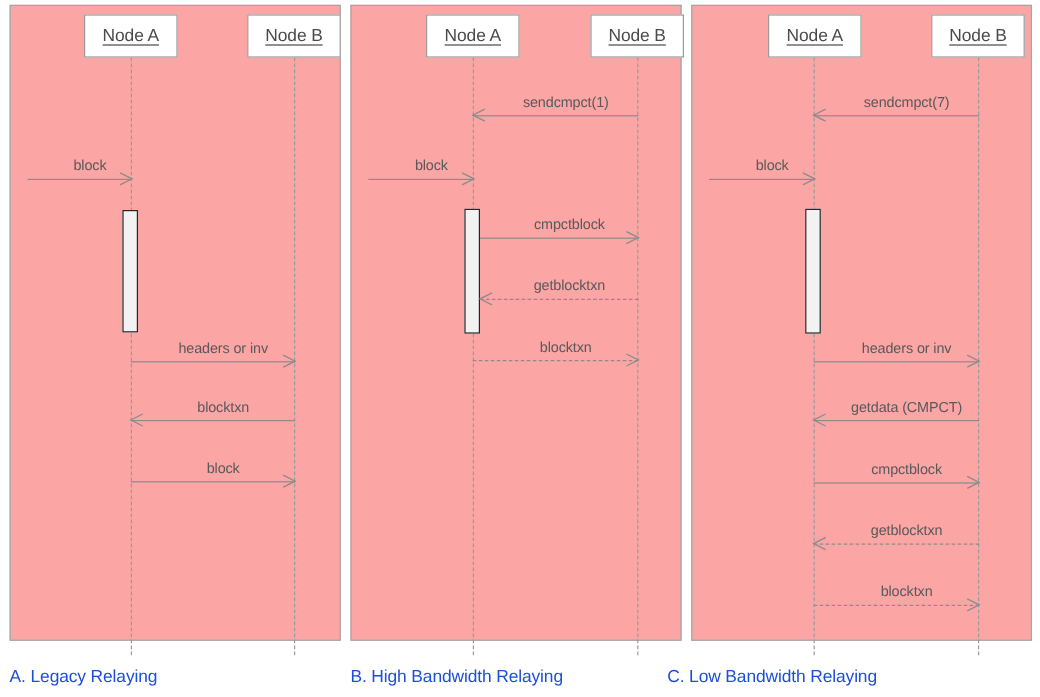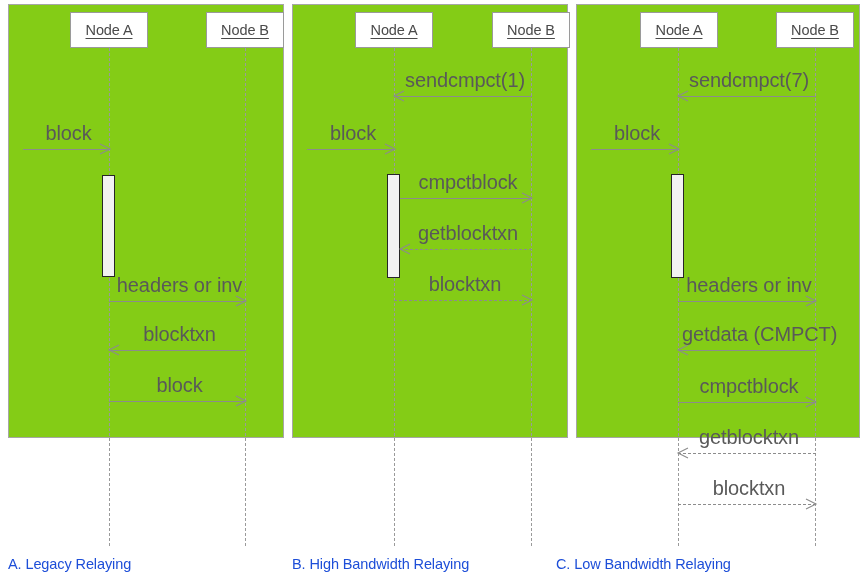--- a/index.html
+++ b/index.html
@@ -17,24 +17,24 @@
   }
   #diagram-root {
     position: absolute;
     left: 0; top: 0;
     width: 867px;
     height: 581px;
   }
   .panel {
     position: absolute;
     top: 4px;
-    height: 434px;
+    height: 530px;
     border: 1px solid #a6a6a6;
     box-sizing: border-box;
-    background: #84cc16;
+    background: #fca5a5;
   }
   .panel-a { left: 8px;   width: 276px; }
   .panel-b { left: 292px; width: 276px; }
   .panel-c { left: 576px; width: 284px; }
 
   .caption {
     position: absolute;
     top: 556px;
     font-size: 14.5px;
     color: #1d4ed8;
@@ -87,24 +87,24 @@
     left: 0; right: 0; top: 0;
     height: 0;
     border-top: 1px solid #8c8c8c;
   }
   .msg.dashed .line {
     border-top: 1px dashed #8c8c8c;
   }
   .msg .label {
     position: absolute;
     bottom: 5px;
-    left: 4px;
+    left: 17px;
     right: 0;
     text-align: center;
-    font-size: 20px;
+    font-size: 12px;
     color: #595959;
     white-space: nowrap;
     letter-spacing: -0.1px;
   }
   .msg .arrowhead {
     position: absolute;
     top: -6px;
     width: 12px;
     height: 12px;
   }

